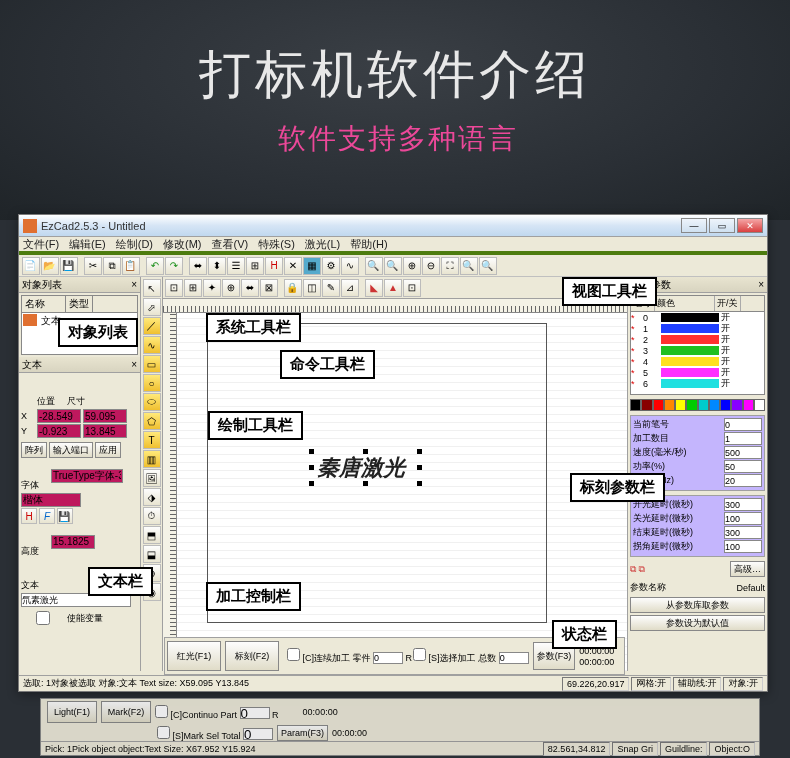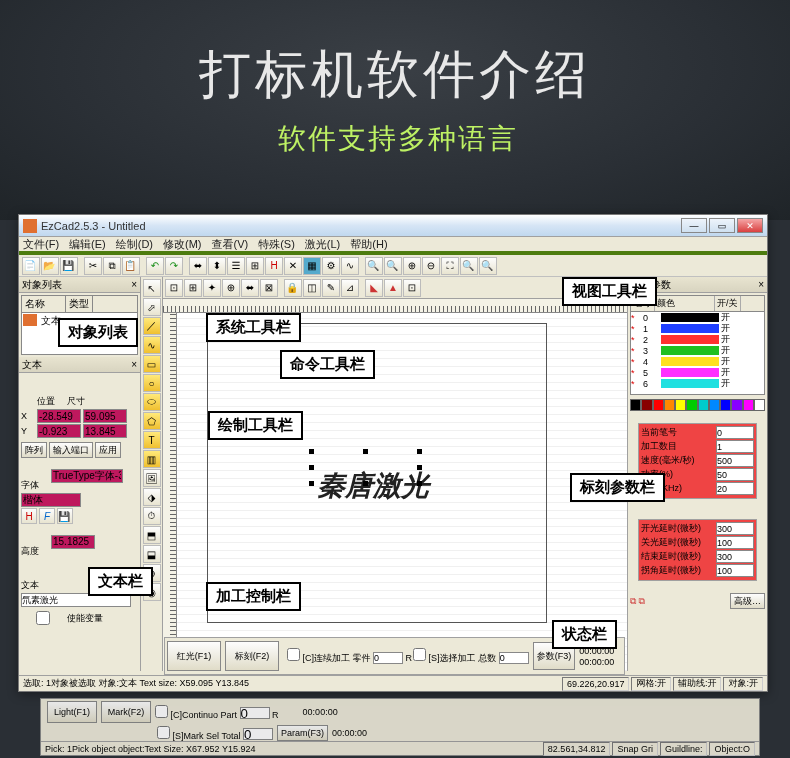--- a/index.html
+++ b/index.html
@@ -1,19 +1,19 @@
 <!DOCTYPE html>
 <html><head>
 <meta charset="utf-8">
 <style>
 * { margin:0; padding:0; box-sizing:border-box; }
 body { width:790px; height:758px; font-family:"Microsoft YaHei","SimSun",sans-serif; background:#2a2f35; position:relative; overflow:hidden; }
 .bg-dark { position:absolute; top:0; left:0; right:0; height:220px; background:radial-gradient(ellipse at 50% 30%, #3a3f45 0%, #2a2f35 60%, #1f2428 100%); }
 .hero-title { position:absolute; top:40px; left:0; right:0; text-align:center; color:#e8e8e8; font-size:52px; font-weight:300; letter-spacing:4px; }
-.hero-sub { position:absolute; top:120px; left:0; right:0; text-align:center; color:#bef264; font-size:28px; font-weight:300; letter-spacing:2px;padding-left:6px; }
+.hero-sub { position:absolute; top:120px; left:0; right:0; text-align:center; color:#ec4899; font-size:28px; font-weight:300; letter-spacing:2px;padding-left:6px; }
 .app-window { position:absolute; top:214px; left:18px; width:750px; height:478px; background:#ece9d8; border:1px solid #7a7a7a; box-shadow:0 2px 10px rgba(0,0,0,.4); font-size:10px; }
 .titlebar { height:22px; background:linear-gradient(#fff,#d6e5f5,#c0d8ef); display:flex; align-items:center; padding:0 4px; border-bottom:1px solid #a0a0a0; }
 .titlebar .icon { width:14px; height:14px; background:#e07030; margin-right:4px; }
 .titlebar .title { flex:1; font-size:11px; color:#333; }
 .winbtns { display:flex; gap:2px; }
 .winbtn { width:26px; height:15px; border:1px solid #888; background:linear-gradient(#eef4fb,#cfe0f0); font-size:9px; display:flex; align-items:center; justify-content:center; }
 .winbtn.close { background:linear-gradient(#f5a6a6,#d94040); color:#fff; }
 .menubar { height:18px; background:#ece9d8; display:flex; align-items:center; padding:0 4px; gap:10px; font-size:11px; color:#222; border-bottom:4px solid #4d7c0f; }
 .menubar span { cursor:default; }
 .toolbar { height:22px; background:#ece9d8; border-bottom:1px solid #c0c0c0; display:flex; align-items:center; padding:0 3px; gap:1px; }
@@ -38,34 +38,34 @@
 .dbtn { width:18px; height:18px; border:1px solid #bbb; background:linear-gradient(#fdfdfd,#e8e4d0); display:flex; align-items:center; justify-content:center; }
 .dbtn.y { background:linear-gradient(#ffe97a,#f0c030); }
 .canvas-area { flex:1; position:relative; background:#fff; }
 .cmd-tb { height:22px; background:#ece9d8; border-bottom:1px solid #a0a0a0; display:flex; align-items:center; padding:0 2px; gap:1px; }
 .ruler-h { height:14px; background:#f4f2e6; border-bottom:1px solid #888; position:relative; font-size:7px; overflow:hidden; }
 .ruler-h::before { content:""; position:absolute; left:0; right:0; bottom:0; height:6px; background:repeating-linear-gradient(90deg,#666 0,#666 1px,transparent 1px,transparent 4px); }
 .canvas-inner { position:absolute; top:36px; left:14px; right:0; bottom:0; background:repeating-linear-gradient(0deg,#f0f0f0 0,#f0f0f0 1px,#fff 1px,#fff 8px),repeating-linear-gradient(90deg,#f0f0f0 0,#f0f0f0 1px,transparent 1px,transparent 8px); }
 .ruler-v { position:absolute; top:36px; left:0; bottom:0; width:14px; background:#f4f2e6; border-right:1px solid #888; }
 .ruler-v::before { content:""; position:absolute; top:0; bottom:0; right:0; width:6px; background:repeating-linear-gradient(0deg,#666 0,#666 1px,transparent 1px,transparent 4px); }
 .work-rect { position:absolute; top:10px; left:30px; width:340px; height:300px; border:1px solid #555; }
-.laser-text { position:absolute; top:140px; left:140px; font-family:"KaiTi","STKaiti",serif; font-size:28px; font-style:italic; font-weight:bold; color:#222;margin-top:14px; }
+.laser-text { position:absolute; top:140px; left:140px; font-family:"KaiTi","STKaiti",serif; font-size:22px; font-style:italic; font-weight:bold; color:#222; }
 .sel-handle { position:absolute; width:5px; height:5px; background:#000; }
 .right-panel { width:140px; background:#ece9d8; border-left:1px solid #a0a0a0; font-size:9px; display:flex; flex-direction:column; }
 .pen-table { background:#fff; border:1px solid #888; margin:2px; height:100px; font-size:9px; overflow:hidden; }
 .pen-table .hdr { display:flex; background:#ece9d8; border-bottom:1px solid #888; }
 .pen-table .hdr div { padding:1px 2px; border-right:1px solid #aaa; font-size:9px; }
 .pen-row { display:flex; align-items:center; height:11px; }
 .pen-num { width:18px; padding-left:2px; }
 .pen-star { width:10px; color:#d00; }
 .pen-clr { width:58px; height:9px; margin:0 2px; }
 .pen-onoff { font-size:9px; }
 .color-strip { display:flex; margin:2px; height:12px; }
 .color-strip div { flex:1; border:1px solid #666; }
-.param-box { margin:10px; padding:2px; border:1px solid #a0a0a0; background:#ef4444; }
+.param-box { margin:2px; padding:2px; border:1px solid #a0a0a0; background:#c4b5fd; }
 .param-row { display:flex; align-items:center; margin-bottom:1px; }
 .param-row label { flex:1; font-size:9px; white-space:nowrap; }
 .param-row input { width:38px; height:13px; font-size:9px; border:1px solid #888; background:#fff; }
 .bot-control { position:absolute; bottom:16px; left:145px; right:142px; height:38px; background:#ece9d8; border:1px solid #a0a0a0; display:flex; align-items:center; padding:2px; gap:4px; font-size:9px; }
 .big-btn { width:54px; height:30px; border:1px solid #888; background:linear-gradient(#fdfdfd,#e0dcc8); font-size:9px; }
 .statusbar { position:absolute; bottom:0; left:0; right:0; height:16px; background:#ece9d8; border-top:1px solid #a0a0a0; display:flex; align-items:center; font-size:9px; padding:0 4px; }
 .status-cell { border:1px inset #ccc; padding:0 4px; margin-left:2px; height:14px; display:flex; align-items:center; }
 
 .callout { position:absolute; background:#fff; border:2px solid #000; padding:3px 8px; font-size:15px; font-weight:bold; z-index:100; }
 
@@ -362,20 +362,28 @@
             <label>拐角延时(微秒)</label>
             <input value="100" style="">
           </div>
       </div>
       <div style="padding:2px;display:flex;gap:2px;align-items:center">
         <span style="color:#c33">⧉</span>
         <span style="color:#c33">⧉</span>
         <div style="flex:1"></div>
         <button class="btn-sm">高级…</button>
       </div>
+      <div style="padding:2px">
+        <div class="param-row">
+            <label>参数名称</label>
+            <span>Default</span>
+          </div>
+        <button class="btn-sm" style="width:100%;margin-top:2px">从参数库取参数</button>
+        <button class="btn-sm" style="width:100%;margin-top:2px">参数设为默认值</button>
+      </div>
     </div>
   </div>
 
   <div class="bot-control">
     <button class="big-btn">红光(F1)</button>
     <button class="big-btn">标刻(F2)</button>
     <div style="display:flex;flex-direction:row;gap:1px;margin-left:4px">
       <div><input type="checkbox" style=""> <span>[C]连续加工</span> <span>零件</span> <input style="width: 30px; height: 12px; font-size: 9px; border: 1px solid rgb(136, 136, 136);" value="0"> <span>R</span></div>
       <div><input type="checkbox" style=""> <span>[S]选择加工</span> <span>总数</span> <input style="width: 30px; height: 12px; font-size: 9px; border: 1px solid rgb(136, 136, 136);" value="0"></div>
     </div>

